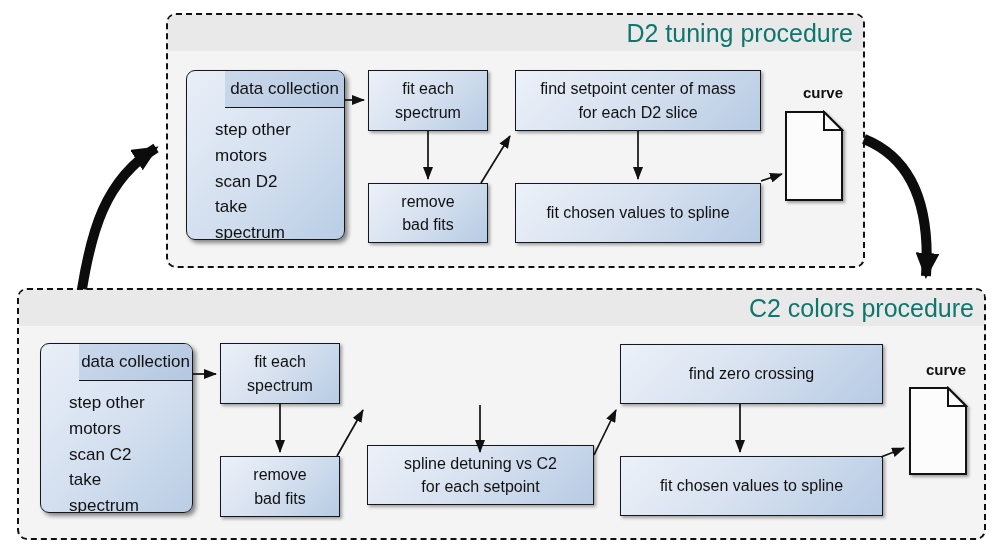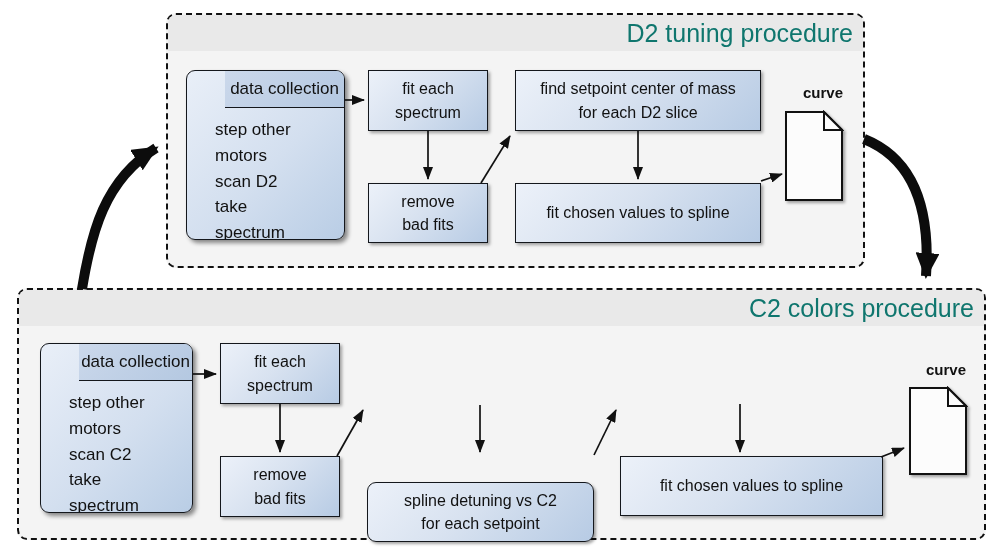--- a/index.html
+++ b/index.html
@@ -85,23 +85,24 @@
 take spectrum</div>
   </div>
 
   <div class="pbox" style="left:220px;top:343px;width:120px;height:61px;">fit each
 spectrum</div>
 
   <div class="pbox" style="left:220px;top:456px;width:120px;height:61px;">remove
 bad fits</div>
 
 
-  <div class="pbox" style="left:367px;top:482px;width:227px;height:60px;border-radius:9px;">spline detuning vs C2
+  <div class="pbox" style="left:367px;top:445px;width:227px;height:60px;">spline detuning vs C2
 for each setpoint</div>
 
+  <div class="pbox" style="left:620px;top:344px;width:263px;height:60px;">find zero crossing</div>
 
   <div class="pbox" style="left:620px;top:456px;width:263px;height:60px;">fit chosen values to spline</div>
 
   <div class="doc-label" style="left:906px;top:361px;width:60px;">curve</div>
   <svg class="doc-svg" style="left:908px;top:386px;" width="60" height="90" viewBox="0 0 60 90">
     <polygon points="2,2 40,2 58,20 58,88 2,88" fill="#fcfcfc" stroke="#111" stroke-width="2" stroke-linejoin="miter"></polygon>
     <polygon points="40,2 40,20 58,20" fill="#fcfcfc" stroke="#111" stroke-width="2" stroke-linejoin="miter"></polygon>
   </svg>
 
   <svg id="arrows">

